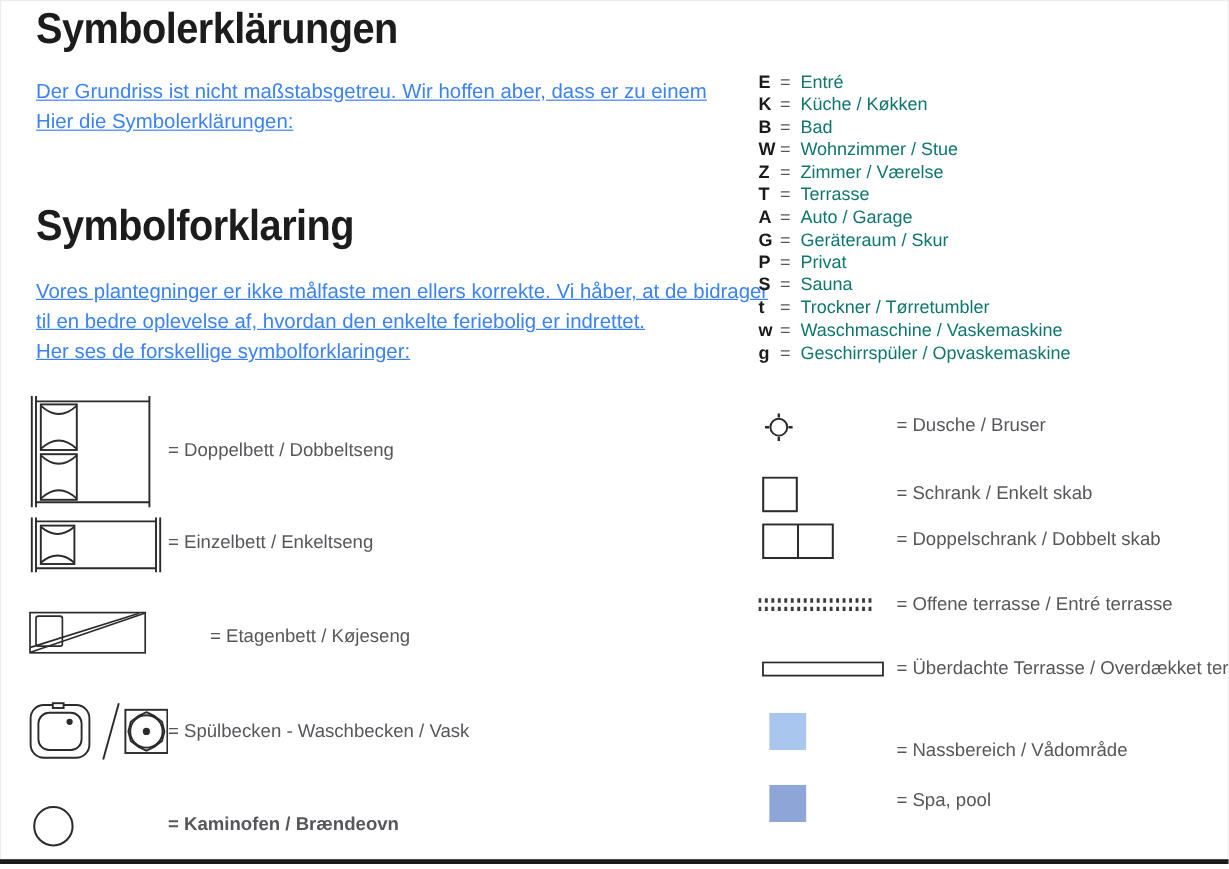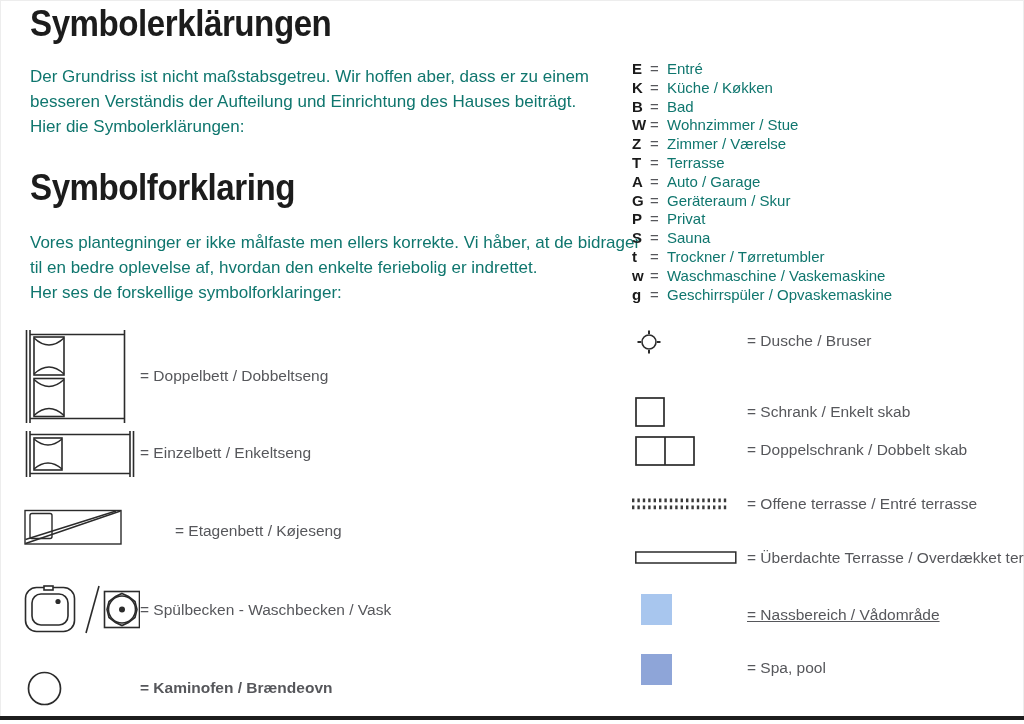--- a/index.html
+++ b/index.html
@@ -15,22 +15,23 @@
     position:absolute;left:30px;margin:0;
     font-size:36px;font-weight:bold;color:#1c1c1c;
     letter-spacing:-0.5px;line-height:1;
     transform:scaleX(0.92);transform-origin:left center;
     white-space:nowrap;
   }
   .title-de{top:6px;}
   .title-da{top:170px;}
   .intro{
     position:absolute;left:30px;
-    font-size:17px;color:#0f766e;line-height:25px;
+    font-size:17px;color:#3b82f6;line-height:25px;
     white-space:nowrap;
+    text-decoration:underline;
   }
   .intro-de{top:64px;}
   .intro-da{top:230px;}
 
   
   .lrow{position:absolute;left:24px;}
   .llabel,.rlabel{
     position:absolute;transform:translateY(-50%);
     font-size:15.5px;color:#56575b;white-space:nowrap;
   }
@@ -54,21 +55,20 @@
   }
 </style>
 </head>
 <body>
 
 <div class="page">
 
   <h1 class="title title-de">Symbolerklärungen</h1>
   <div class="intro intro-de">
     <div>Der Grundriss ist nicht maßstabsgetreu. Wir hoffen aber, dass er zu einem</div>
-    <div>besseren Verständis der Aufteilung und Einrichtung des Hauses beiträgt.</div>
     <div>Hier die Symbolerklärungen:</div>
   </div>
 
   <h1 class="title title-da">Symbolforklaring</h1>
   <div class="intro intro-da">
     <div>Vores plantegninger er ikke målfaste men ellers korrekte. Vi håber, at de bidrager</div>
     <div>til en bedre oplevelse af, hvordan den enkelte feriebolig er indrettet.</div>
     <div>Her ses de forskellige symbolforklaringer:</div>
   </div>
 
@@ -205,21 +205,21 @@
     <span class="llabel" style="top:26px;">= Spülbecken - Waschbecken / Vask</span>
   </div>
 
   <div class="lrow" style="top:671px;font-weight:bold;">
     <svg width="40" height="36" viewBox="0 0 40 36" style="margin-left:3px;">
       <circle cx="17.5" cy="17.5" r="16" fill="none" stroke="#2b2b2b" stroke-width="1.7"></circle>
     </svg>
     <span class="llabel" style="top:17px;">= Kaminofen / Brændeovn</span>
   </div>
 
-  <div class="rrow" style="top:330px;">
+  <div class="rrow" style="top:344px;">
     <svg width="24" height="24" viewBox="0 0 24 24" style="margin-left:2px;">
       <g stroke="#2b2b2b" stroke-width="2" fill="none">
         <circle cx="12" cy="12" r="7" stroke-width="1.6"></circle>
         <line x1="12" y1="0.5" x2="12" y2="4"></line>
         <line x1="12" y1="20" x2="12" y2="23.5"></line>
         <line x1="0.5" y1="12" x2="4" y2="12"></line>
         <line x1="20" y1="12" x2="23.5" y2="12"></line>
       </g>
     </svg>
     <span class="rlabel" style="top:11px;">= Dusche / Bruser</span>
@@ -256,21 +256,21 @@
     <svg width="102" height="14" viewBox="0 0 102 14">
       <rect x="0.8" y="1" width="100" height="11" fill="none" stroke="#2b2b2b" stroke-width="1.5"></rect>
     </svg>
     <span class="rlabel" style="top:7px;">= Überdachte Terrasse / Overdækket terrasse</span>
   </div>
 
   <div class="rrow" style="top:594px;">
     <svg width="31" height="31" viewBox="0 0 31 31" style="margin-left:6px;">
       <rect x="0" y="0" width="31" height="31" stroke="none" fill="#a8c6ee"></rect>
     </svg>
-    <span class="rlabel" style="top:21px;text-decoration:underline;">= Nassbereich / Vådområde</span>
+    <span class="rlabel" style="top:32px;">= Nassbereich / Vådområde</span>
   </div>
 
   <div class="rrow" style="top:654px;">
     <svg width="31" height="31" viewBox="0 0 31 31" style="margin-left:6px;">
       <rect x="0" y="0" width="31" height="31" stroke="none" fill="#8ea5d8"></rect>
     </svg>
     <span class="rlabel" style="top:14px;">= Spa, pool</span>
   </div>
 
   <div class="bottom-bar"></div>

